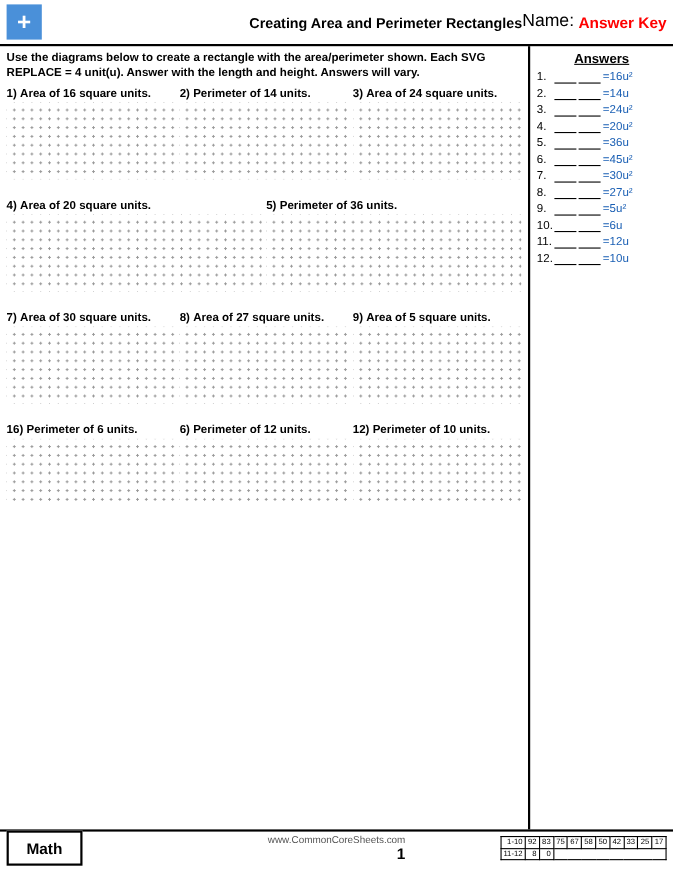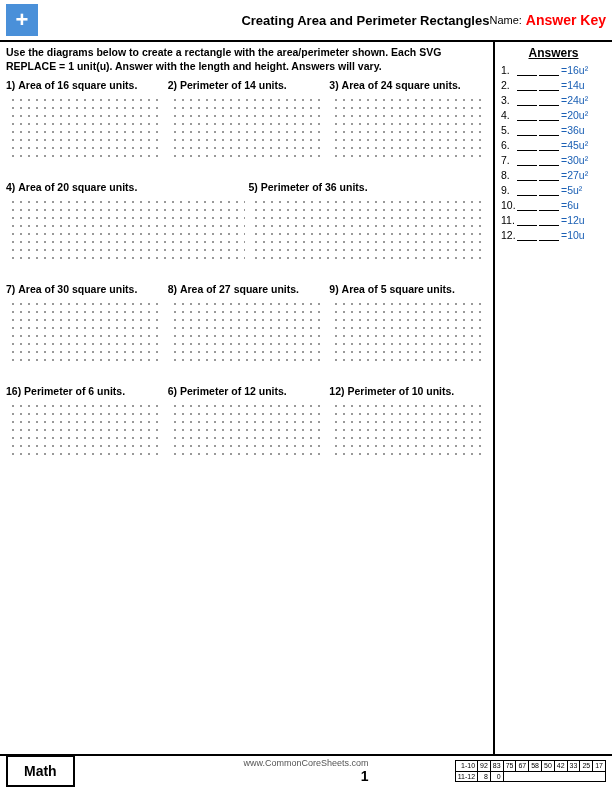--- a/index.html
+++ b/index.html
@@ -38,21 +38,21 @@
       font-weight: bold;
       line-height: 1;
     }
     .header-title {
       flex: 1;
       text-align: right;
       font-size: 13px;
       font-weight: bold;
     }
     .header-name {
-      font-size: 11px;
+      font-size: 16px;
       margin-right: 4px;
     }
     .answer-key {
       color: red;
       font-size: 14px;
       font-weight: bold;
     }
 
     
     .main-layout {
@@ -102,21 +102,21 @@
     .dot-area-sm {
       height: 58px;
     }
 
     .spacer {
       height: 8px;
     }
 
     
     .answer-col {
-      width: 117px;
+      width: 130px;
       padding: 4px 6px;
       display: flex;
       flex-direction: column;
     }
 
     .answers-title {
       text-align: center;
       font-weight: bold;
       font-size: 12px;
       text-decoration: underline;
@@ -224,21 +224,21 @@
   <div class="plus-icon"></div>
   <div class="header-title">Creating Area and Perimeter Rectangles</div>
   <span class="header-name">Name:</span>
   <span class="answer-key">Answer Key</span>
 </div>
 
 <div class="main-layout">
 
   <div class="content-area">
     <div class="instructions">
-      <span>Use the diagrams below to create a rectangle with the area/perimeter shown. Each SVG REPLACE = 1 unit(u). Answer with the length and height. Answers will vary.</span>
+      <span>Use the diagrams below to create a rectangle with the area/perimeter shown. Each SVG REPLACE = 4 unit(u). Answer with the length and height. Answers will vary.</span>
     </div>
 
     <div class="section-group">
       <div class="problems-row">
         <div class="problem-block">
           <div class="problem-label">
             <span>1)</span>&nbsp;<span>Area of 16 square units.</span>
           </div>
           <div class="dot-area"></div>
         </div>

